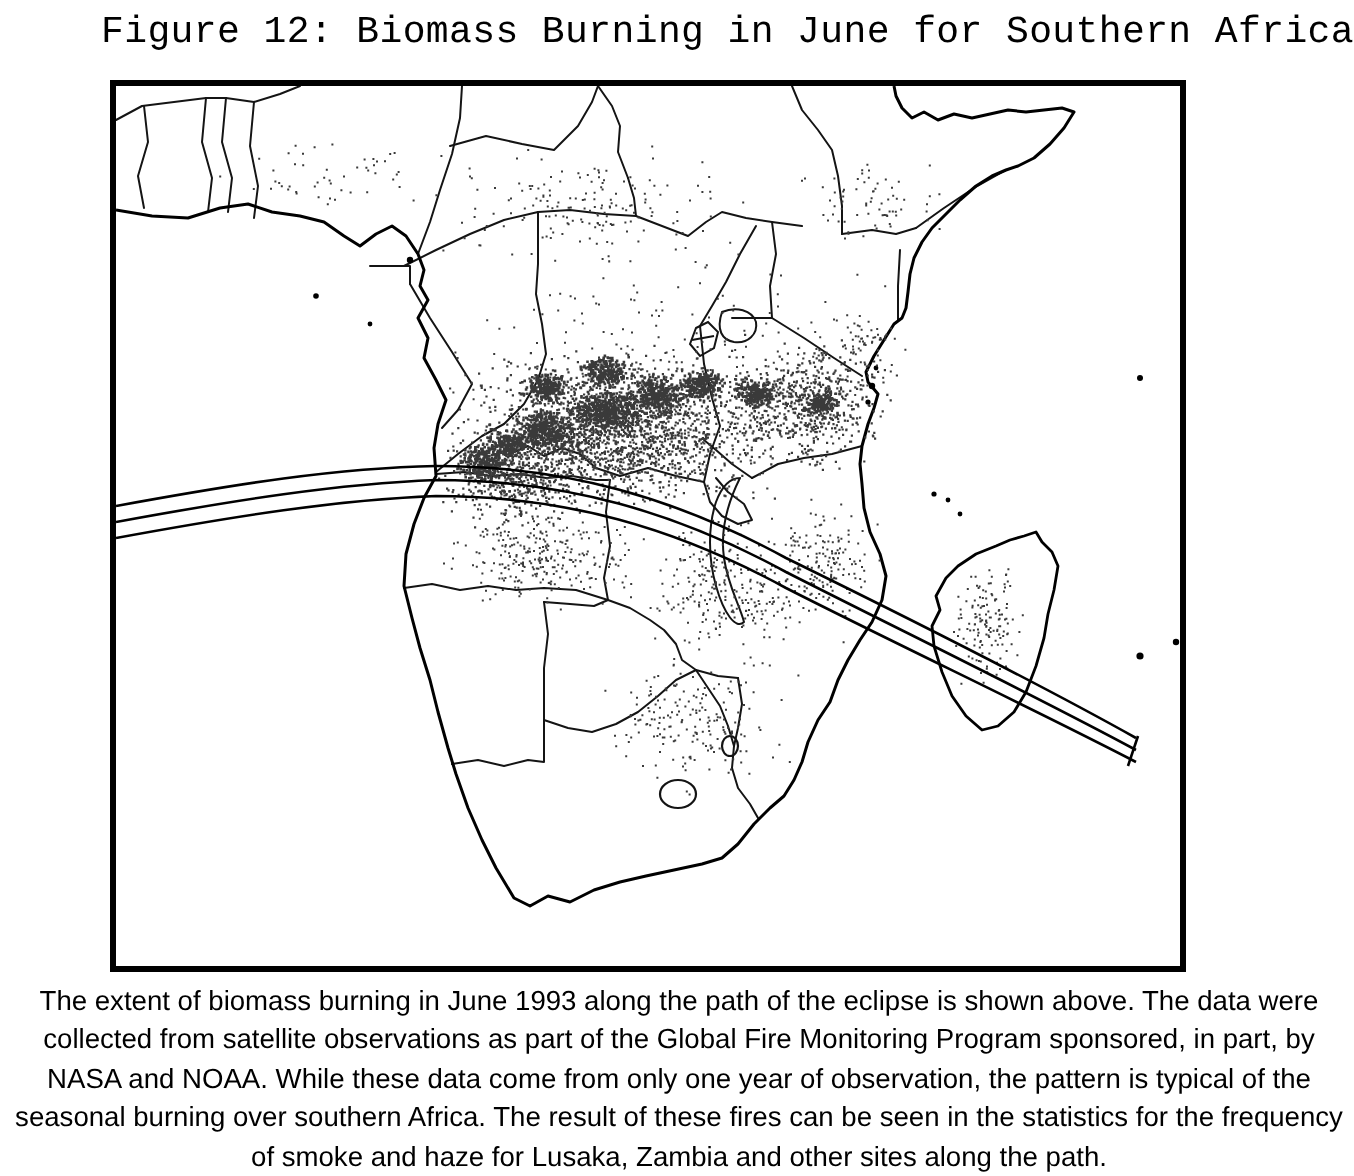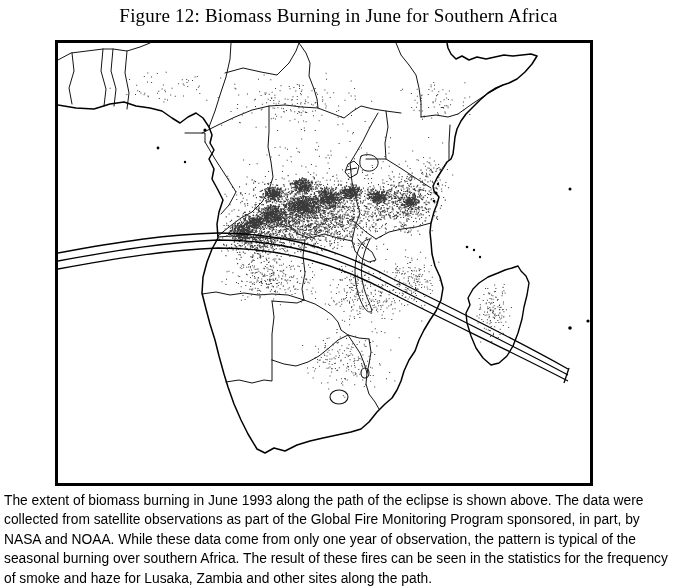--- a/index.html
+++ b/index.html
@@ -1,28 +1,28 @@
 <!DOCTYPE html>
 <html><head>
 <meta charset="utf-8">
 <style>
   html,body{margin:0;padding:0;background:#ffffff;}
   body{width:677px;height:588px;position:relative;font-family:"Liberation Sans",sans-serif;color:#000;}
   .figure-title{
-    position:absolute;top:5px;left:0;width:677px;text-align:center;
-    font-family:Liberation Serif, serif;font-size:19px;letter-spacing:.2px;color:#000;
+    position:absolute;top:5px;left:0;width:677px;text-align:right;
+    font-family:Liberation Mono, monospace;font-size:19px;letter-spacing:.2px;color:#000;
   }
   .map-frame{
     position:absolute;left:55px;top:40px;width:532px;height:440px;
     border:3px solid #000;background:#fff;box-sizing:content-box;
   }
   .map-frame svg{display:block;width:532px;height:440px;}
   .figure-caption{
     position:absolute;left:4px;top:491px;width:671px;
-    font-size:13.8px;line-height:19.4px;color:#000;text-align:left;
+    font-size:13.8px;line-height:19.4px;color:#000;text-align:center;
   }
 </style>
 </head>
 <body>
 
 <div class="page">
   <div class="figure-title">Figure 12: Biomass Burning in June for Southern Africa</div>
   <div class="map-frame">
     <svg viewBox="0 0 532 440" xmlns="http://www.w3.org/2000/svg" preserveAspectRatio="none">
         <g fill="none" stroke="#141414" stroke-width="1" stroke-linejoin="round" stroke-linecap="round">

